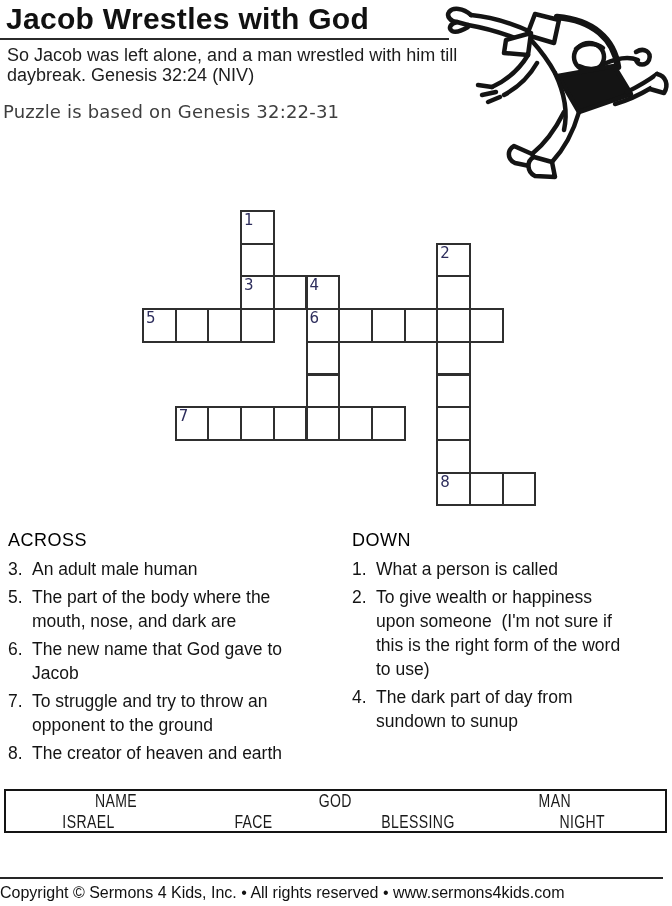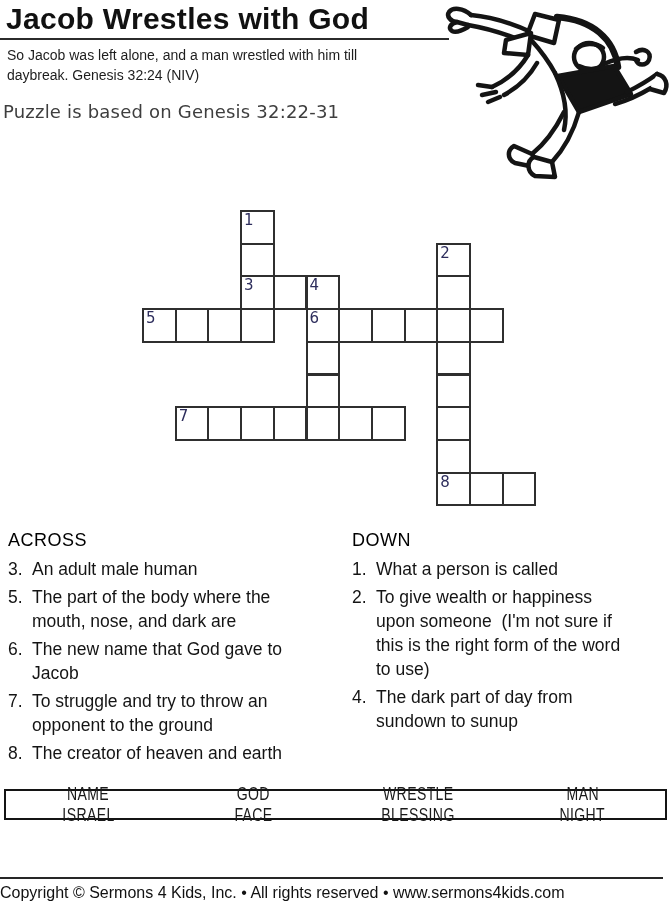--- a/index.html
+++ b/index.html
@@ -2,40 +2,40 @@
 <html><head>
 <meta charset="utf-8">
 <style>
   html,body{margin:0;padding:0;}
   body{
     width:672px;height:906px;position:relative;background:#ffffff;
     font-family:"Liberation Sans",sans-serif;color:#1b1b1b;overflow:hidden;
   }
   #title{position:absolute;left:6px;top:2px;font-size:30px;font-weight:bold;letter-spacing:.3px;color:#111;white-space:pre;}
   #title-rule{position:absolute;left:0;top:38px;width:449px;height:2px;background:#2b2b2b;}
-  #scripture{position:absolute;left:7px;top:45px;font-size:14px;line-height:20px;color:#1d1d1d;}
+  #scripture{position:absolute;left:7px;top:45px;font-size:18px;line-height:20px;color:#1d1d1d;}
   .scripture-line{white-space:pre;}
   #basis{position:absolute;left:3px;top:89px;font-family:"DejaVu Sans",sans-serif;font-size:18px;letter-spacing:.2px;color:#3e3e3e;white-space:pre;margin-top:12px;}
   #illustration{position:absolute;left:437px;top:0px;width:234px;height:182px;}
 
   .cw-cell{position:absolute;box-sizing:border-box;border:2px solid #2f2f2f;background:#fff;}
   .cw-num{font-family:"DejaVu Sans",sans-serif;font-size:15px;line-height:1.05;padding:1px 0 0 2px;color:#2d2d5c;}
 
   .section-header{position:absolute;font-size:18px;letter-spacing:.5px;color:#000000;white-space:pre;}
   #across-header{left:8px;top:530px;}
   #down-header{left:352px;top:530px;}
   .clue-list{position:absolute;top:557px;}
   #across-list{left:8px;width:340px;}
   #down-list{left:352px;width:318px;}
   .clue{display:flex;margin-bottom:4px;font-size:17.5px;line-height:24px;color:#141414;}
   .clue-num{width:24px;flex:none;white-space:pre;}
   .clue-text{flex:1;}
   .clue-line{white-space:pre;}
 
-  #word-bank{position:absolute;left:4px;top:789px;width:663px;height:31px;box-sizing:border-box;border:2px solid #141414;display:flex;flex-direction:column;justify-content:center;}
+  #word-bank{position:absolute;left:4px;top:789px;width:663px;height:44px;box-sizing:border-box;border:2px solid #141414;display:flex;flex-direction:column;}
   .wb-row{display:flex;height:21px;line-height:21px;}
   .wb-cell{flex:1;text-align:center;font-size:18px;color:#1a1a1a;}
   .wb-cell span{display:inline-block;transform:scaleX(.78);letter-spacing:.5px;white-space:pre;}
 
   #footer-rule{position:absolute;left:0;top:877px;width:663px;height:2px;background:#262626;}
   #footer-text{position:absolute;left:0;top:884px;width:666px;font-size:16px;color:#111;white-space:pre;}
 </style>
 </head>
 <body>
 
@@ -206,21 +206,20 @@
         <div class="clue-line">The dark part of day from</div>
         <div class="clue-line">sundown to sunup</div>
       </div>
     </div>
   </div>
 
 <div id="word-bank">
     <div class="wb-row">
       <div class="wb-cell"><span>NAME</span></div>
       <div class="wb-cell"><span>GOD</span></div>
-      <div class="wb-cell"><span>WRESTLE</span></div>
       <div class="wb-cell"><span>MAN</span></div>
     </div>
     <div class="wb-row">
       <div class="wb-cell"><span>ISRAEL</span></div>
       <div class="wb-cell"><span>FACE</span></div>
       <div class="wb-cell"><span>BLESSING</span></div>
       <div class="wb-cell"><span>NIGHT</span></div>
     </div>
   </div>
 

